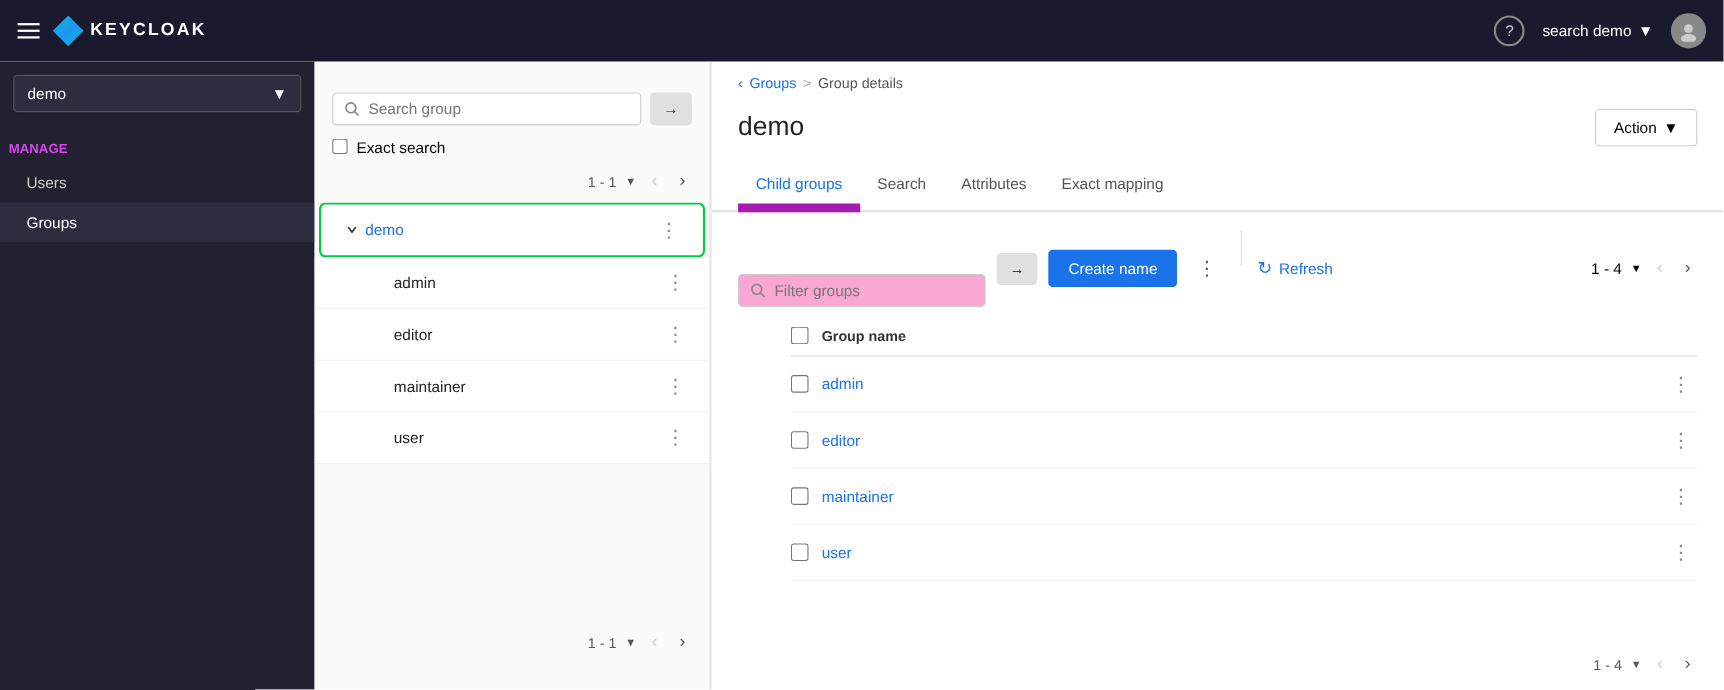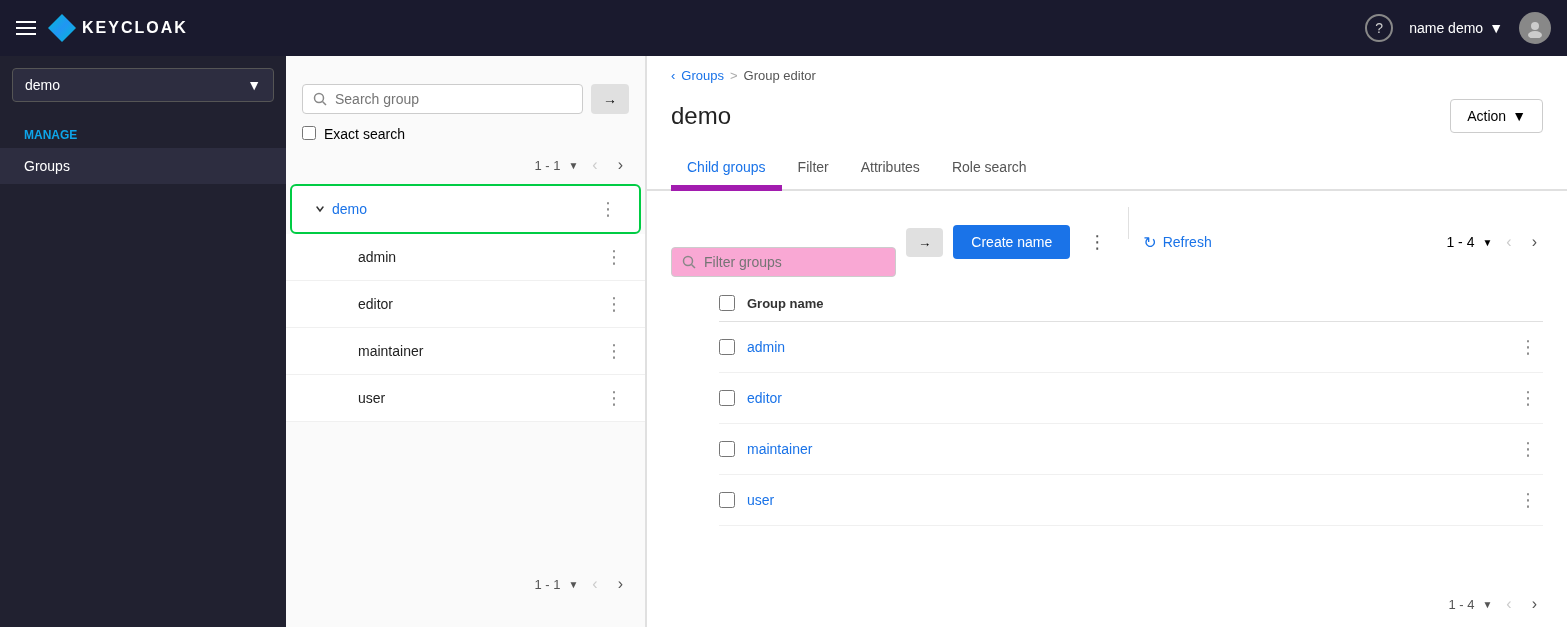--- a/index.html
+++ b/index.html
@@ -56,22 +56,22 @@
       padding: 8px 12px;
       display: flex;
       align-items: center;
       justify-content: space-between;
       cursor: pointer;
       color: #fff;
       font-size: 14px;
     }
     .sidebar-section { padding: 8px 0; }
     .sidebar-label {
-      padding: 6px 24px;
-      color: #0ea5e9;
+      padding: 6px 8px;
+      color: #d946ef;
       font-size: 12px;
       font-weight: 600;
       text-transform: uppercase;
     }
     .sidebar-item {
       padding: 10px 24px;
       cursor: pointer;
       color: #ccc;
       font-size: 14px;
       display: flex;
@@ -212,21 +212,21 @@
     .tab {
       padding: 10px 16px;
       cursor: pointer;
       font-size: 14px;
       color: #555;
       border-bottom: 3px solid transparent;
       margin-bottom: -2px;
     }
     .tab.active {
       color: #1a73e8;
-      border-bottom: 6px solid #a21caf;
+      border-bottom: 8px solid #a21caf;
       font-weight: 500;
     }
 
     .groups-toolbar {
       display: flex;
       align-items: center;
       gap: 10px;
       padding: 16px 24px 8px;
     }
     .filter-input-wrap {
@@ -331,41 +331,44 @@
         <span></span>
     </div>
     <div class="logo">
       <div class="logo-diamond"></div>
       <span class="logo-text">KEYCLOAK</span>
     </div>
   </div>
   <div class="topnav-right">
     <div class="help-icon">?</div>
     <div class="user-menu">
-      <span>name demo</span>
+      <span>search demo</span>
       <span>▼</span>
     </div>
     <div class="avatar">
       <svg width="20" height="20" viewBox="0 0 20 20">
           <circle cx="10" cy="8" r="4" fill="#ccc"></circle>
           <ellipse cx="10" cy="17" rx="7" ry="4" fill="#ccc"></ellipse>
         </svg>
     </div>
   </div>
 </nav>
 
 <div class="main-layout">
 
   <aside class="sidebar">
     <div class="realm-selector">
       <span>demo</span>
       <span>▼</span>
     </div>
     <div class="sidebar-section">
       <div class="sidebar-label">Manage</div>
+      <div class="sidebar-item">
+        <span>Users</span>
+      </div>
       <div class="sidebar-item active">
         <span>Groups</span>
       </div>
     </div>
   </aside>
 
   <div class="left-panel">
     <div class="search-bar">
       <div class="search-input-wrap">
         <svg width="14" height="14" viewBox="0 0 14 14">
@@ -430,36 +433,36 @@
   </div>
 
   <div class="vert-divider"></div>
 
   <div class="right-panel">
 
     <div class="breadcrumb">
       <span style="color:#1a73e8; cursor:pointer;">‹</span>
       <a class="breadcrumb-link">Groups</a>
       <span class="breadcrumb-sep">&gt;</span>
-      <span class="breadcrumb-current">Group editor</span>
+      <span class="breadcrumb-current">Group details</span>
     </div>
 
     <div class="detail-header">
       <h1 class="detail-title">demo</h1>
       <button class="action-btn">
         <span>Action</span>
         <span>▼</span>
       </button>
     </div>
 
     <div class="tabs">
       <div class="tab active">Child groups</div>
-      <div class="tab">Filter</div>
+      <div class="tab">Search</div>
       <div class="tab">Attributes</div>
-      <div class="tab">Role search</div>
+      <div class="tab">Exact mapping</div>
     </div>
 
     <div class="groups-toolbar">
       <div class="filter-input-wrap">
         <svg width="14" height="14" viewBox="0 0 14 14">
             <circle cx="6" cy="6" r="4.5" stroke="#888" stroke-width="1.5" fill="none"></circle>
             <line x1="9.5" y1="9.5" x2="13" y2="13" stroke="#888" stroke-width="1.5"></line>
           </svg>
         <input type="text" placeholder="Filter groups" style="">
       </div>

